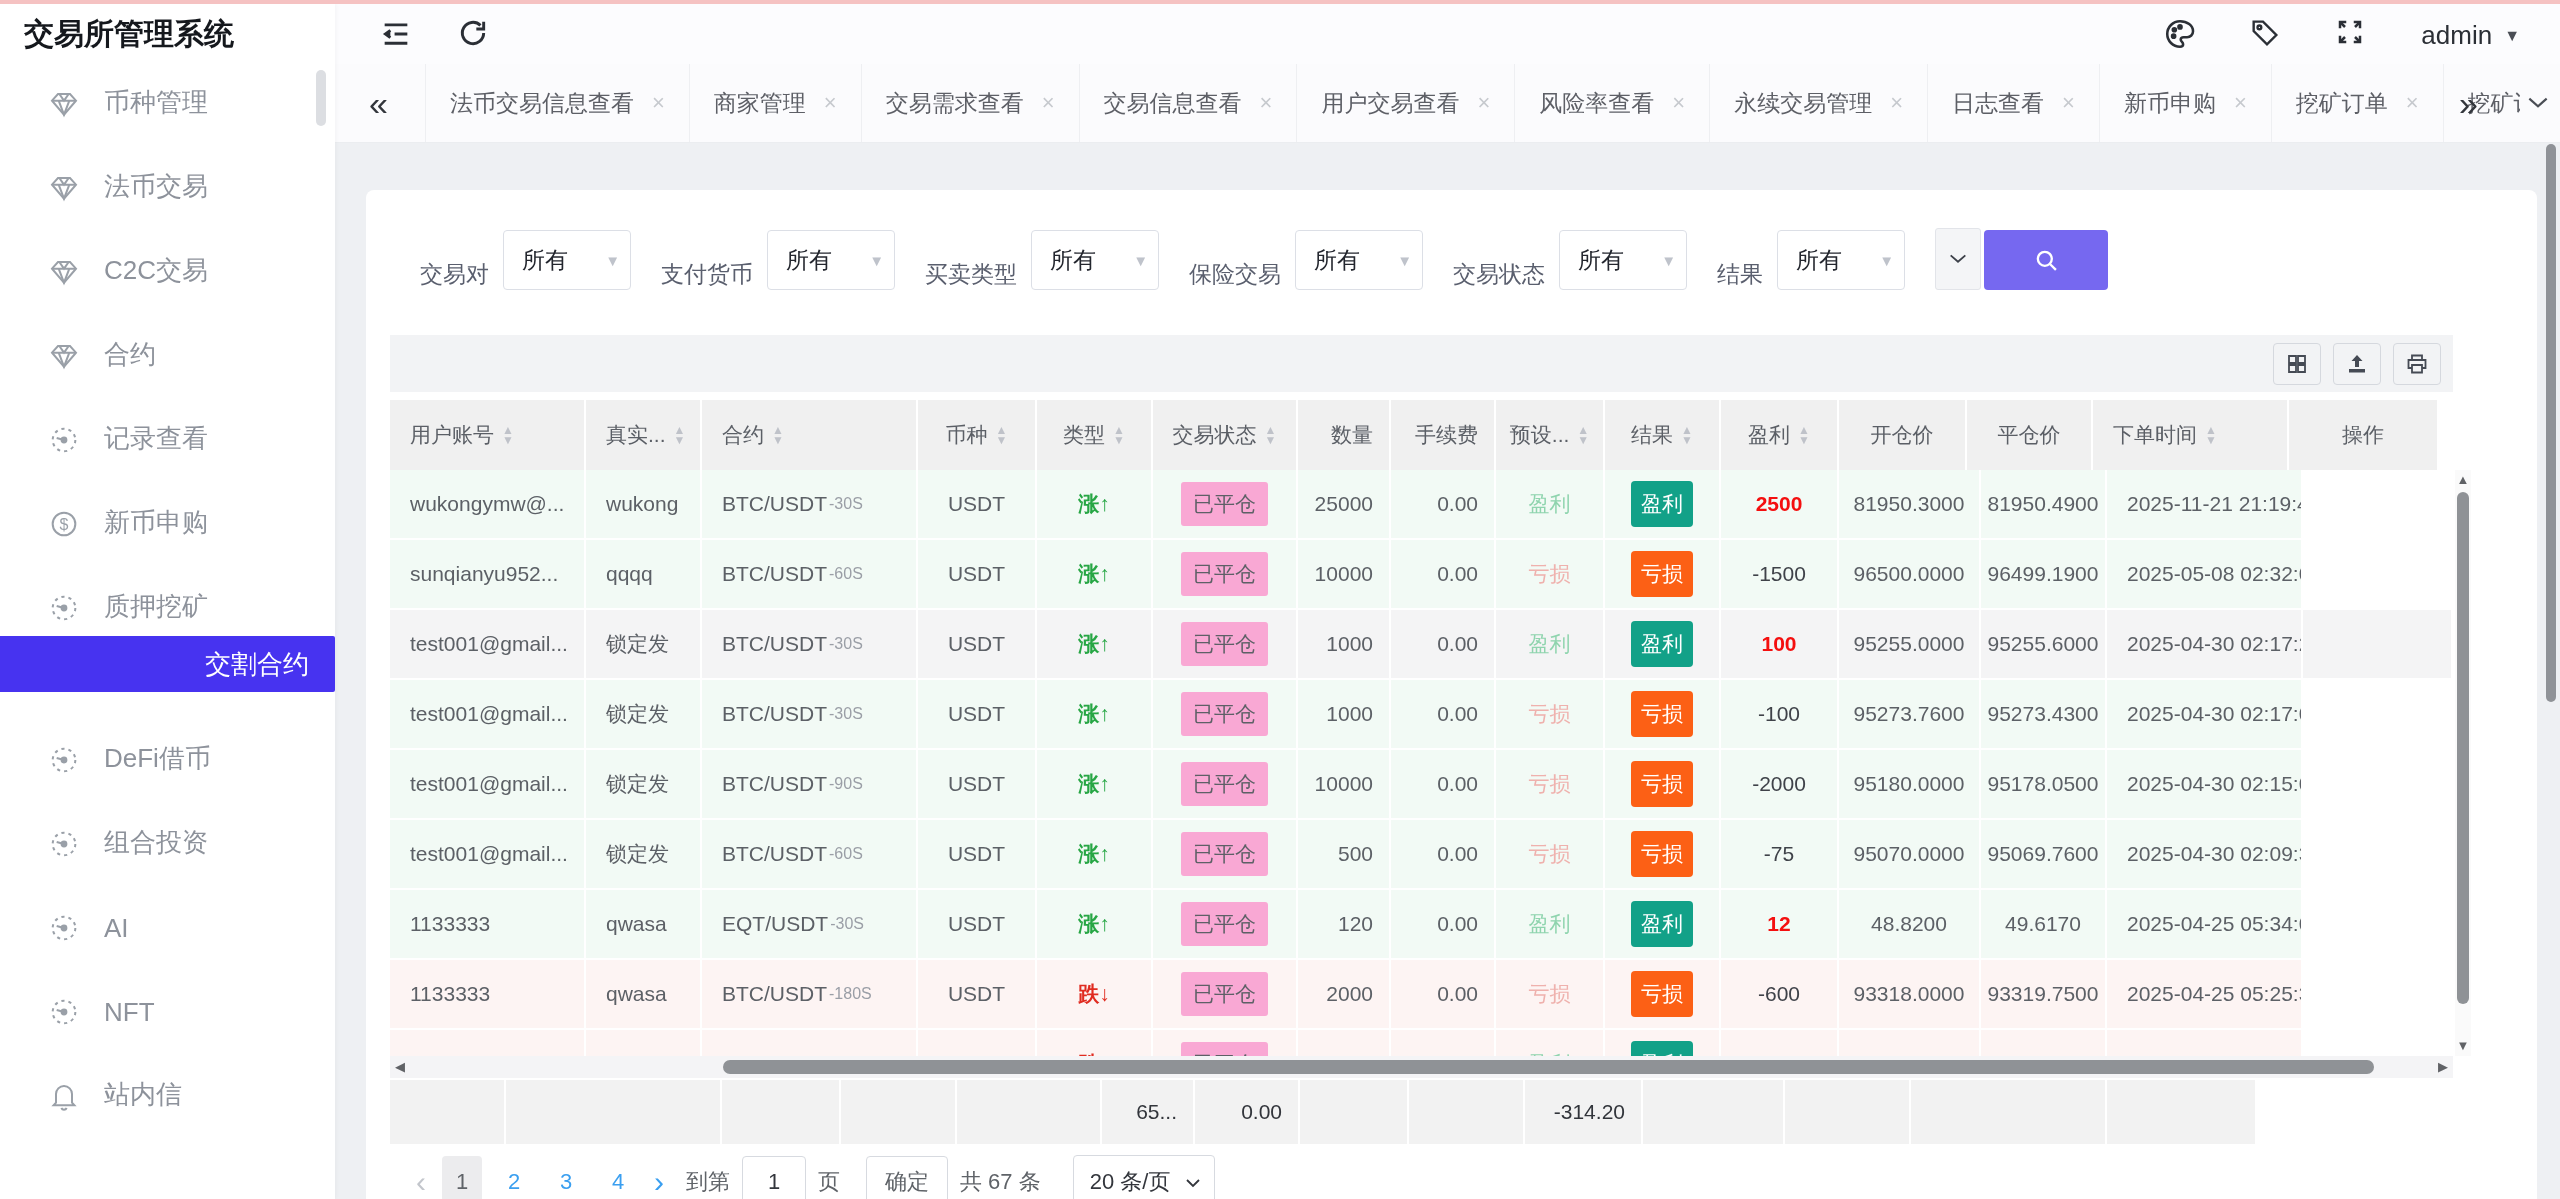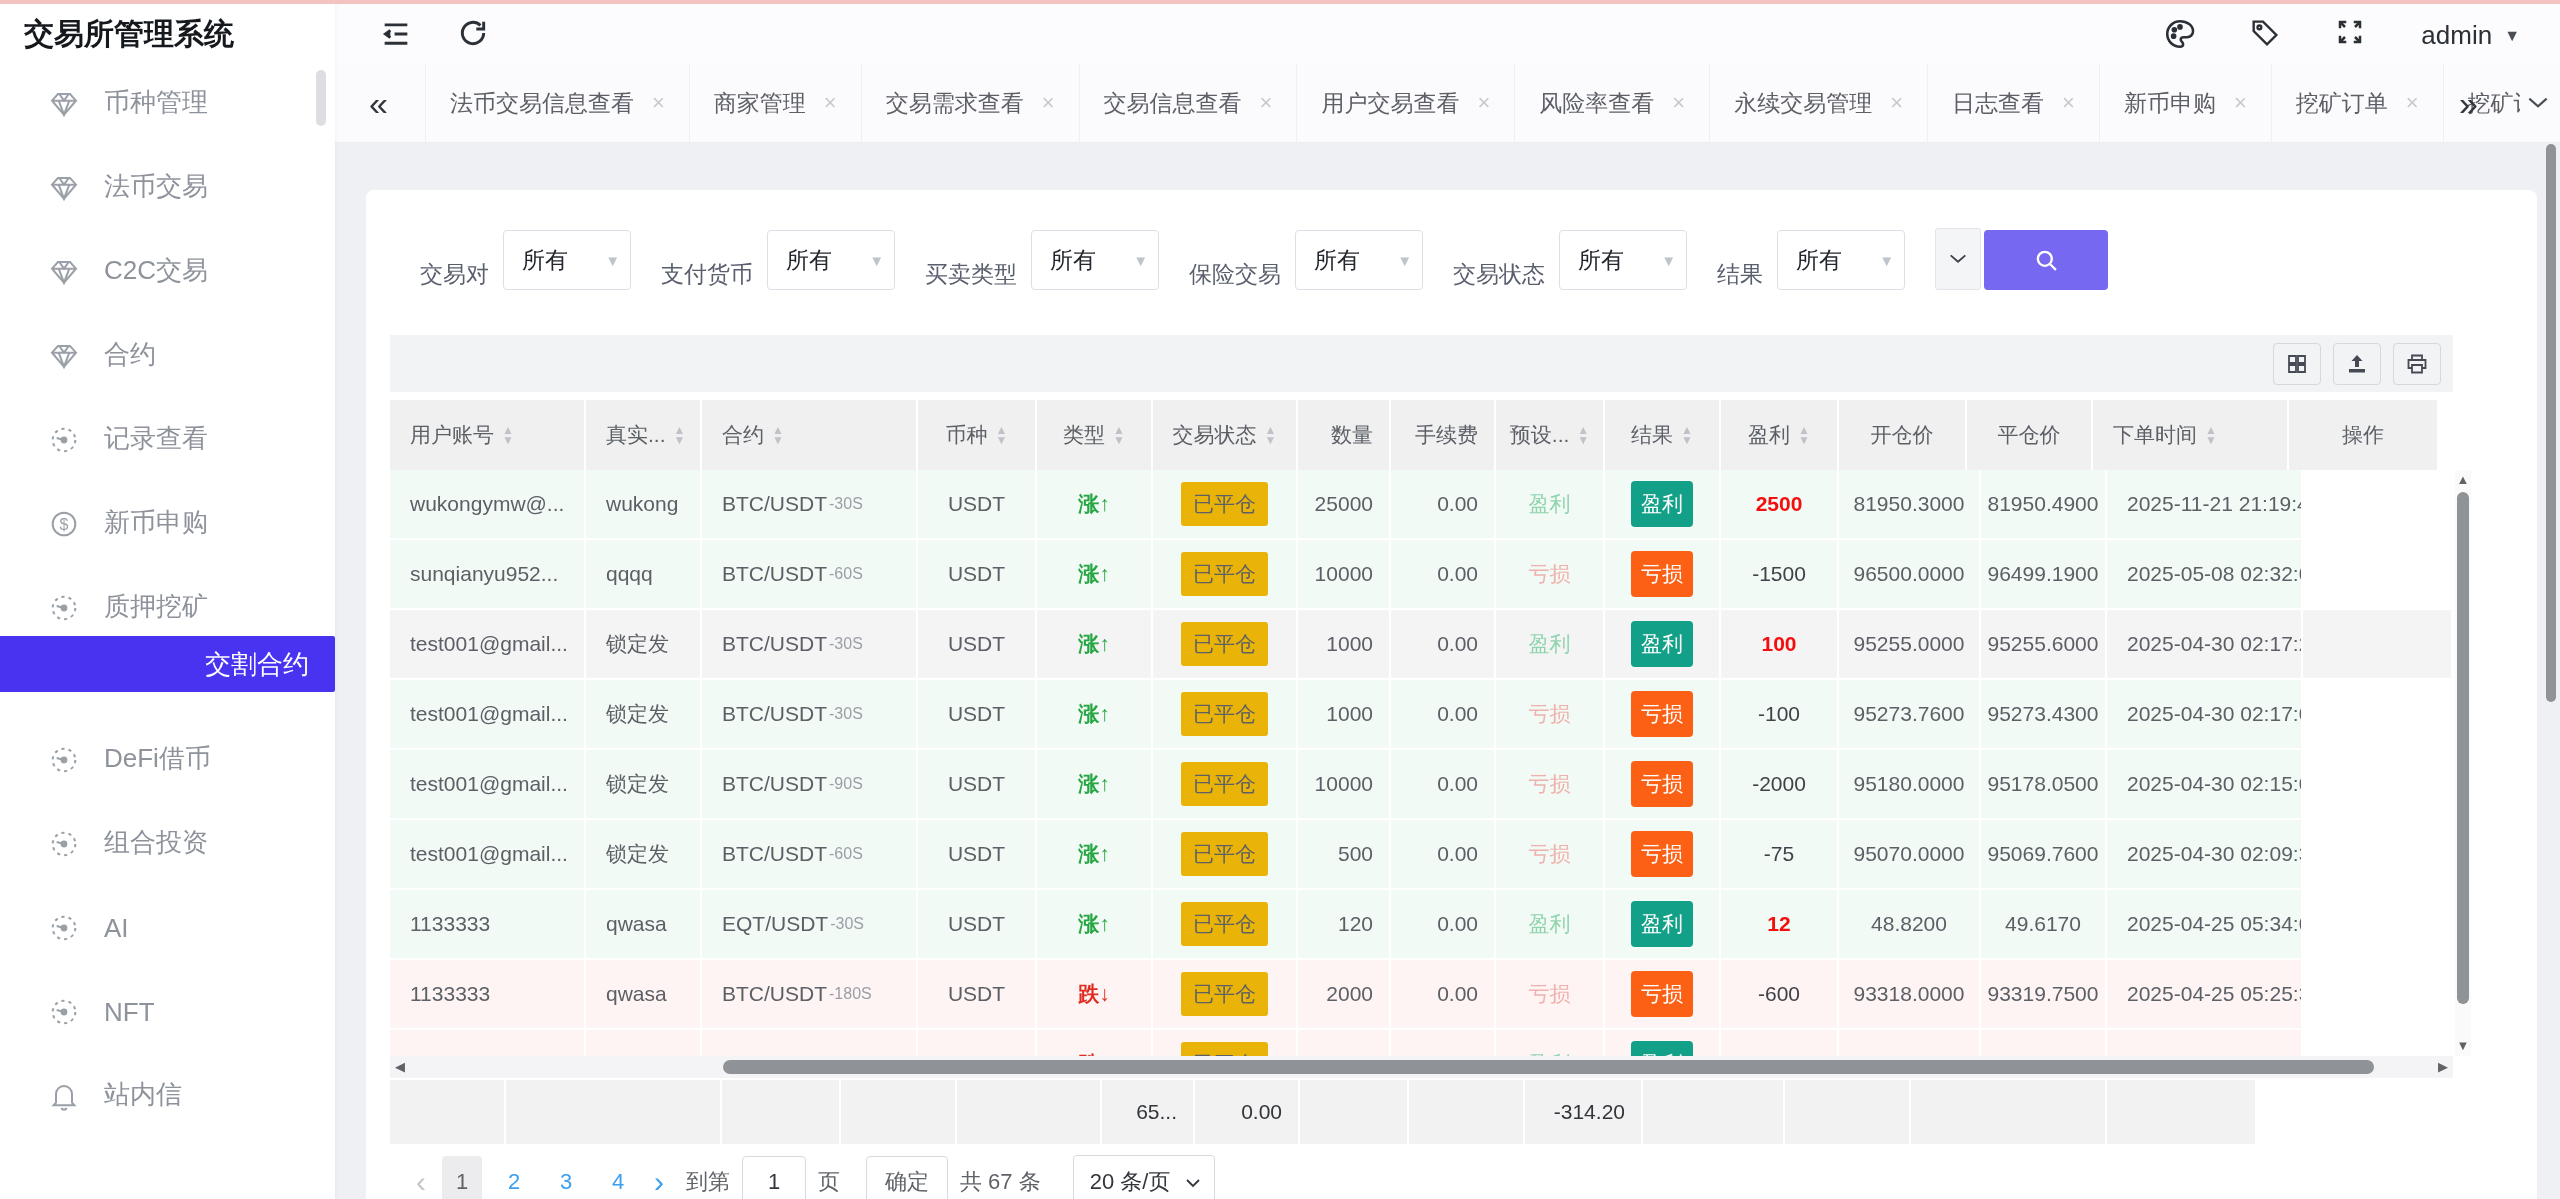--- a/index.html
+++ b/index.html
@@ -59,21 +59,21 @@
   .tr.tint-up .td{background:#f2faf5}
   .tr.tint-down .td{background:#fdf4f3}
   .tr.hover .td{background:#f4f4f5 !important}
   .tr .td.ops{background:#fff}
   .al{justify-content:flex-start;padding-left:20px}
   .ac{justify-content:center}
   .ar{justify-content:flex-end;padding-right:16px}
   .sub{font-size:16px;color:#9a9ea6;margin-left:2px}
   .trend-up{color:#27a644;font-weight:bold}
   .trend-down{color:#e02b20;font-weight:bold}
-  .badge-status{background:#eab308;color:#5d6066;border-radius:3px;padding:8px 12px;font-size:21px}
+  .badge-status{background:#f9a8d4;color:#5d6066;border-radius:3px;padding:8px 12px;font-size:21px}
   .preset-win{color:#8fd4ae}
   .preset-loss{color:#efb1ad}
   .badge-win{background:#12a188;color:#fff;border-radius:4px;padding:9px 10px;font-size:21px}
   .badge-loss{background:#fc6015;color:#fff;border-radius:4px;padding:9px 10px;font-size:21px}
   .profit-pos{color:#f40f0f;font-weight:bold}
   .profit-neg{color:#3f4249}
   
   .vscroll{left:2089px;top:280px;width:16px;height:586px;background:#fafafa}
   .vscroll .arr{position:absolute;left:0;width:16px;height:20px;font-size:13px;color:#606266;text-align:center;line-height:20px}
   .vscroll .thumb{position:absolute;left:2px;top:22px;width:12px;height:512px;background:#8f9296;border-radius:6px}

